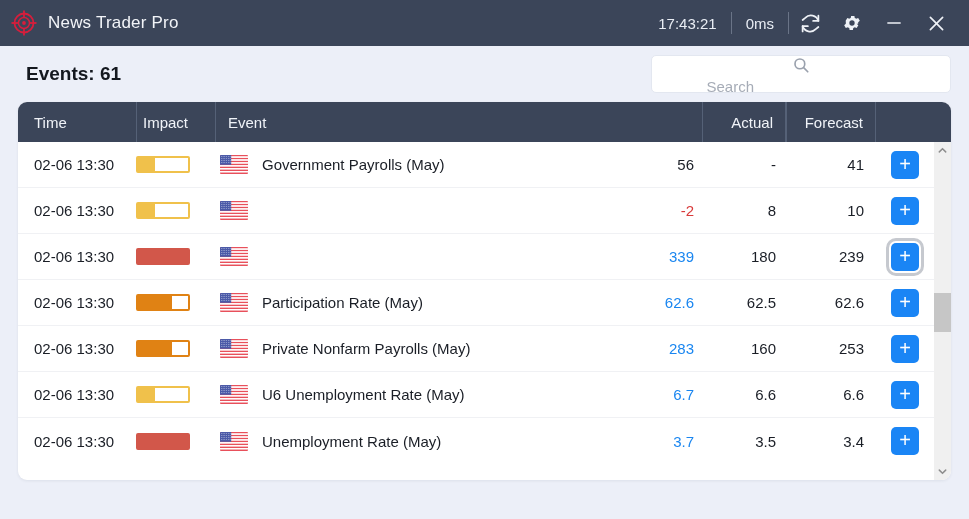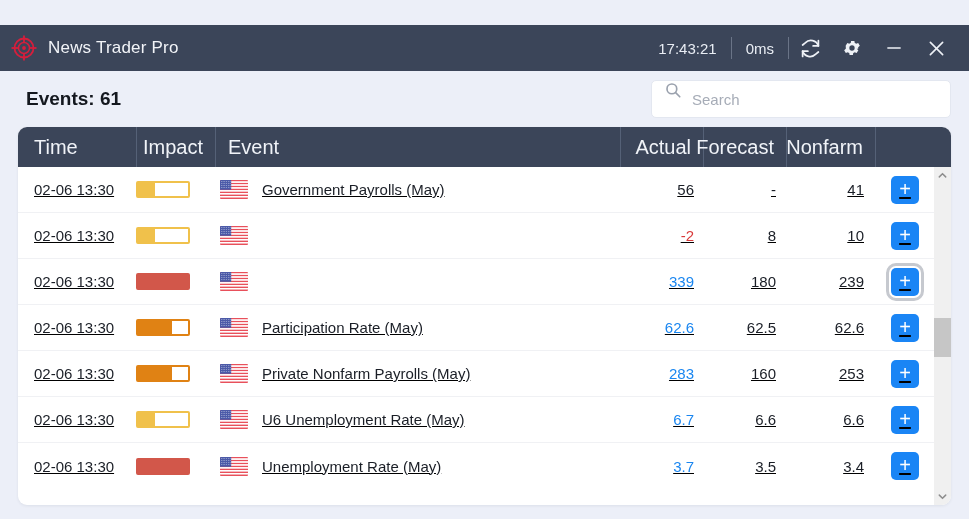--- a/index.html
+++ b/index.html
@@ -11,21 +11,20 @@
   }
 
   
   .titlebar {
     height: 46px;
     background: #3b4559;
     display: flex;
     align-items: center;
     padding: 0 12px 0 10px;
     color: #eef1f6;
-    margin-top: 25px;
   }
   .logo-icon { width: 28px; height: 28px; flex: 0 0 28px; display:block; }
   .app-title {
     font-size: 17px;
     margin-left: 10px;
     color: #f2f4f8;
     letter-spacing: .2px;
   }
   .tb-spacer { flex: 1 1 auto; }
   .tb-clock, .tb-latency {
@@ -58,21 +57,23 @@
     color: #14181f;
     font-weight: 700;
   }
   .sh-spacer { flex: 1 1 auto; }
   .search-box {
     width: 300px; height: 38px;
     background: #ffffff;
     border: 1px solid #e3e7f0;
     border-radius: 5px;
     display: flex;
+    align-items: center;
     padding: 0 12px;
+    flex-direction: column;
   }
   .search-icon { flex: 0 0 18px; color: #9aa1ad; }
   .search-input {
     border: none; outline: none;
     flex: 1 1 auto;
     margin-left: 10px;
     font-family: "Liberation Sans", sans-serif;
     font-size: 15px;
     color: #2b2f38;
     background: transparent;
@@ -90,31 +91,30 @@
     flex-direction: column;
     box-shadow: 0 1px 3px rgba(40,50,70,.08);
   }
 
   .thead {
     height: 40px;
     background: #3b4559;
     display: flex;
     align-items: stretch;
     color: #f0f3f8;
-    font-size: 20px;
+    font-size: 15px;
   }
   .thead .cell { display: flex; align-items: center; }
   .thead .divider { width: 1px; background: #556177; margin: 0; }
 
   .tbody {
     flex: 1 1 auto;
     display: flex;
     position: relative;
     overflow: hidden;
-    text-decoration: underline;
   }
   .rows { flex: 1 1 auto; }
 
   .row {
     height: 46px;
     display: flex;
     align-items: center;
     border-bottom: 1px solid #f0f1f4;
     font-size: 15px;
     color: #1a1e26;
@@ -274,23 +274,22 @@
 
   <div class="thead">
     <div class="cell c-time">Time</div>
     <div class="divider"></div>
     <div class="cell c-impact">Impact</div>
     <div class="divider"></div>
     <div class="cell c-event">Event</div>
     <div class="divider"></div>
     <div class="cell c-actual">Actual</div>
     <div class="divider"></div>
-    <div class="cell c-fore">Forecast</div>
     <div class="divider"></div>
-    <div class="cell c-prev">Nonfarm</div>
+    <div class="cell c-prev">Forecast</div>
     <div class="divider"></div>
     <div class="cell c-add"></div>
     <div style="flex:0 0 17px"></div>
   </div>
 
   <div class="tbody">
     <div class="rows" id="rows-container">
         <div class="row">
           <div class="c-time">02-06 13:30</div>
           <div class="c-impact">

